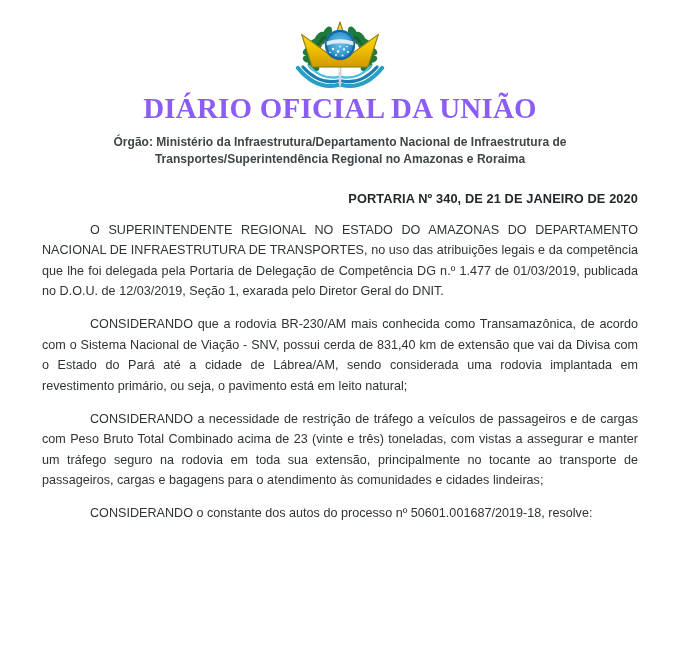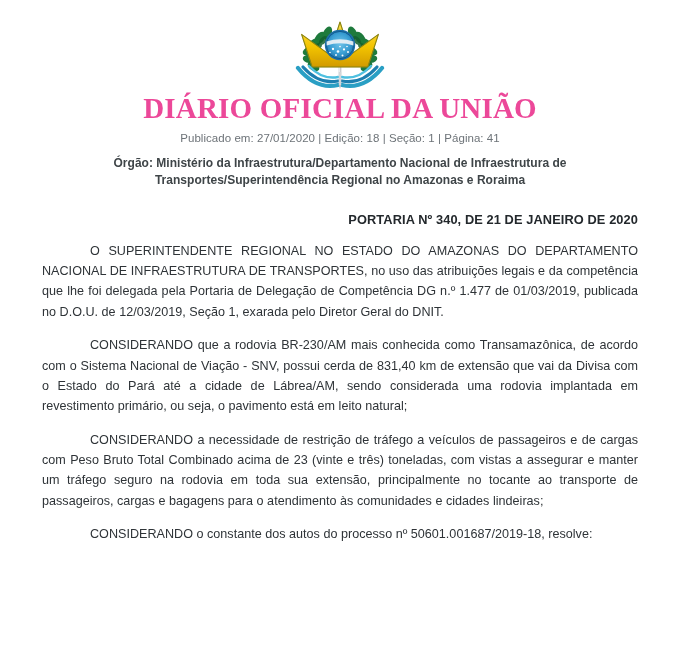--- a/index.html
+++ b/index.html
@@ -40,21 +40,21 @@
   }
   .emblem {
     display: block;
   }
 
   .dou-title {
     font-family: "Liberation Serif", "DejaVu Serif", serif;
     font-weight: bold;
     font-size: 29px;
     letter-spacing: 0.2px;
-    color: #ec4899;
+    color: #8b5cf6;
     margin: 0;
     padding: 0 0 2px 0;
     line-height: 1.0;
     text-align: center;
   }
 
   .dou-meta {
     font-size: 11.5px;
     color: #6d7378;
     text-align: center;
@@ -205,21 +205,20 @@
 
         <g>
           <rect x="46.8" y="56" width="2.4" height="13" fill="#d3d7da"></rect>
           <polygon points="46.8,69 49.2,69 48,73" fill="#b9bec2"></polygon>
         </g>
       </svg>
     </div>
 
     <h1 class="dou-title">DIÁRIO OFICIAL DA UNIÃO</h1>
 
-    <div class="dou-meta">Publicado em: 27/01/2020 | Edição: 18 | Seção: 1 | Página: 41</div>
 
     <div class="dou-organ">Órgão: Ministério da Infraestrutura/Departamento Nacional de Infraestrutura de Transportes/Superintendência Regional no Amazonas e Roraima</div>
   </header>
 
   <main class="doc-body">
 
     <h2 class="act-heading">PORTARIA Nº 340, DE 21 DE JANEIRO DE 2020</h2>
 
     <p class="para">O SUPERINTENDENTE REGIONAL NO ESTADO DO AMAZONAS DO DEPARTAMENTO NACIONAL DE INFRAESTRUTURA DE TRANSPORTES, no uso das atribuições legais e da competência que lhe foi delegada pela Portaria de Delegação de Competência DG n.º 1.477 de 01/03/2019, publicada no D.O.U. de 12/03/2019, Seção 1, exarada pelo Diretor Geral do DNIT.</p>
     <p class="para">CONSIDERANDO que a rodovia BR-230/AM mais conhecida como Transamazônica, de acordo com o Sistema Nacional de Viação - SNV, possui cerda de 831,40 km de extensão que vai da Divisa com o Estado do Pará até a cidade de Lábrea/AM, sendo considerada uma rodovia implantada em revestimento primário, ou seja, o pavimento está em leito natural;</p>

